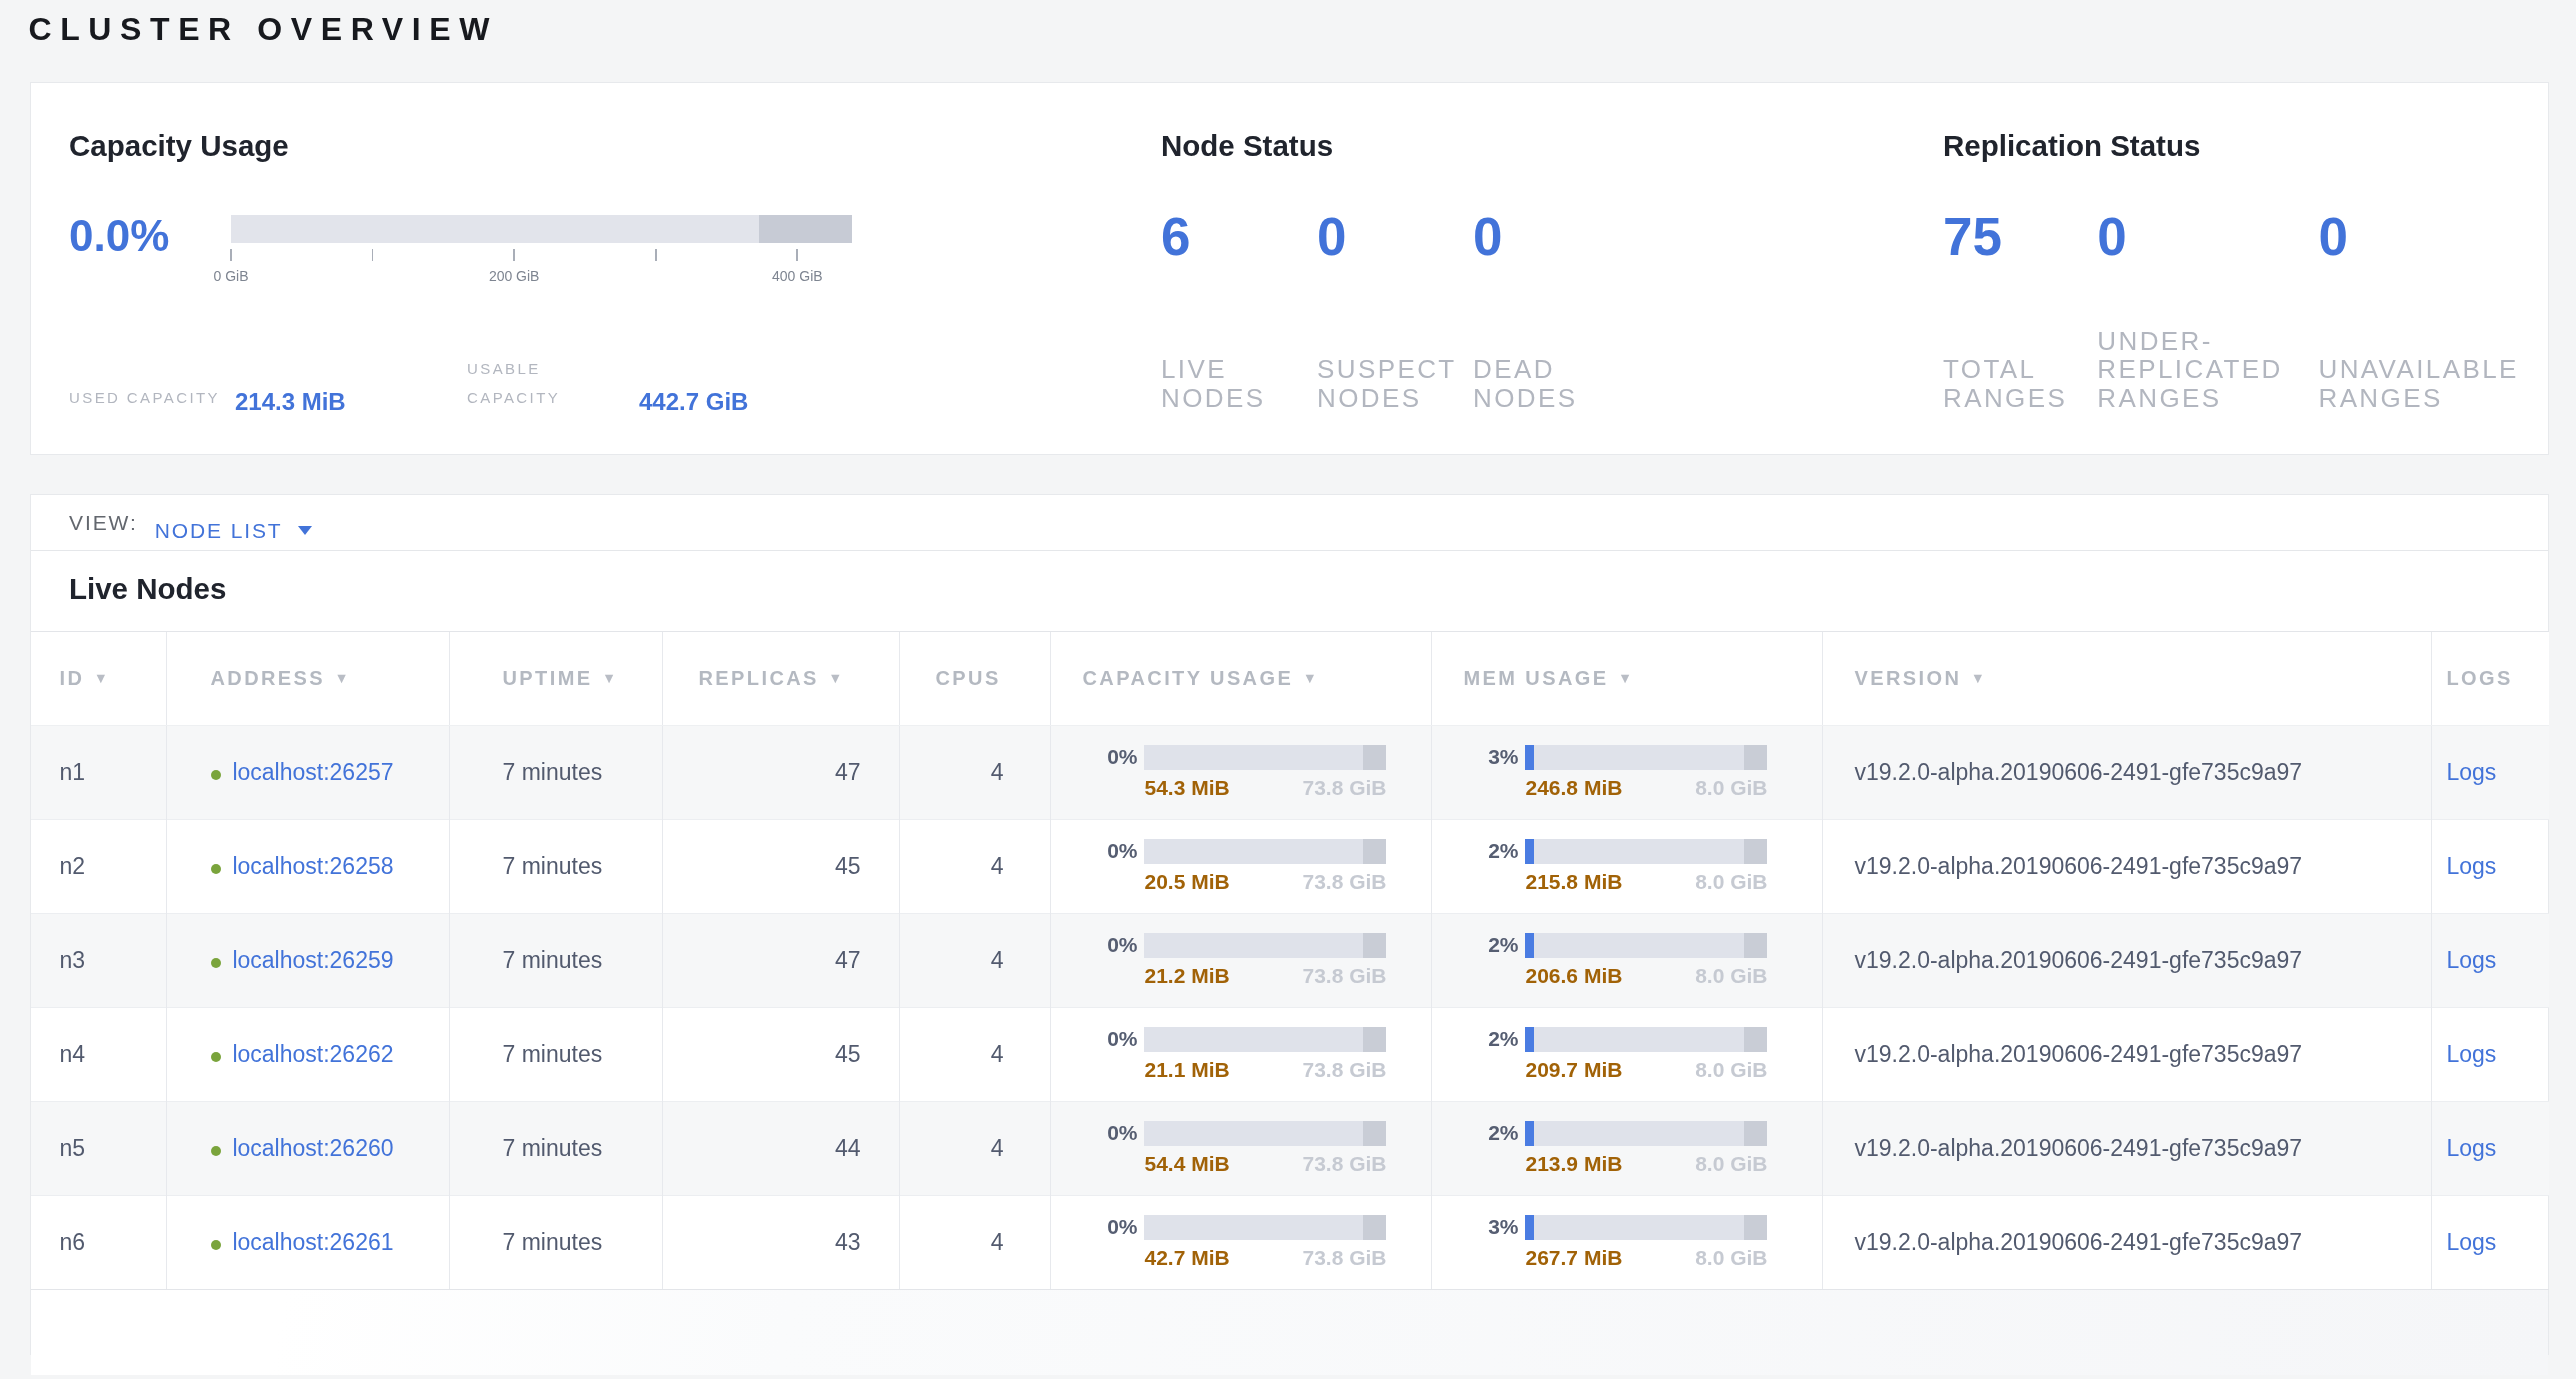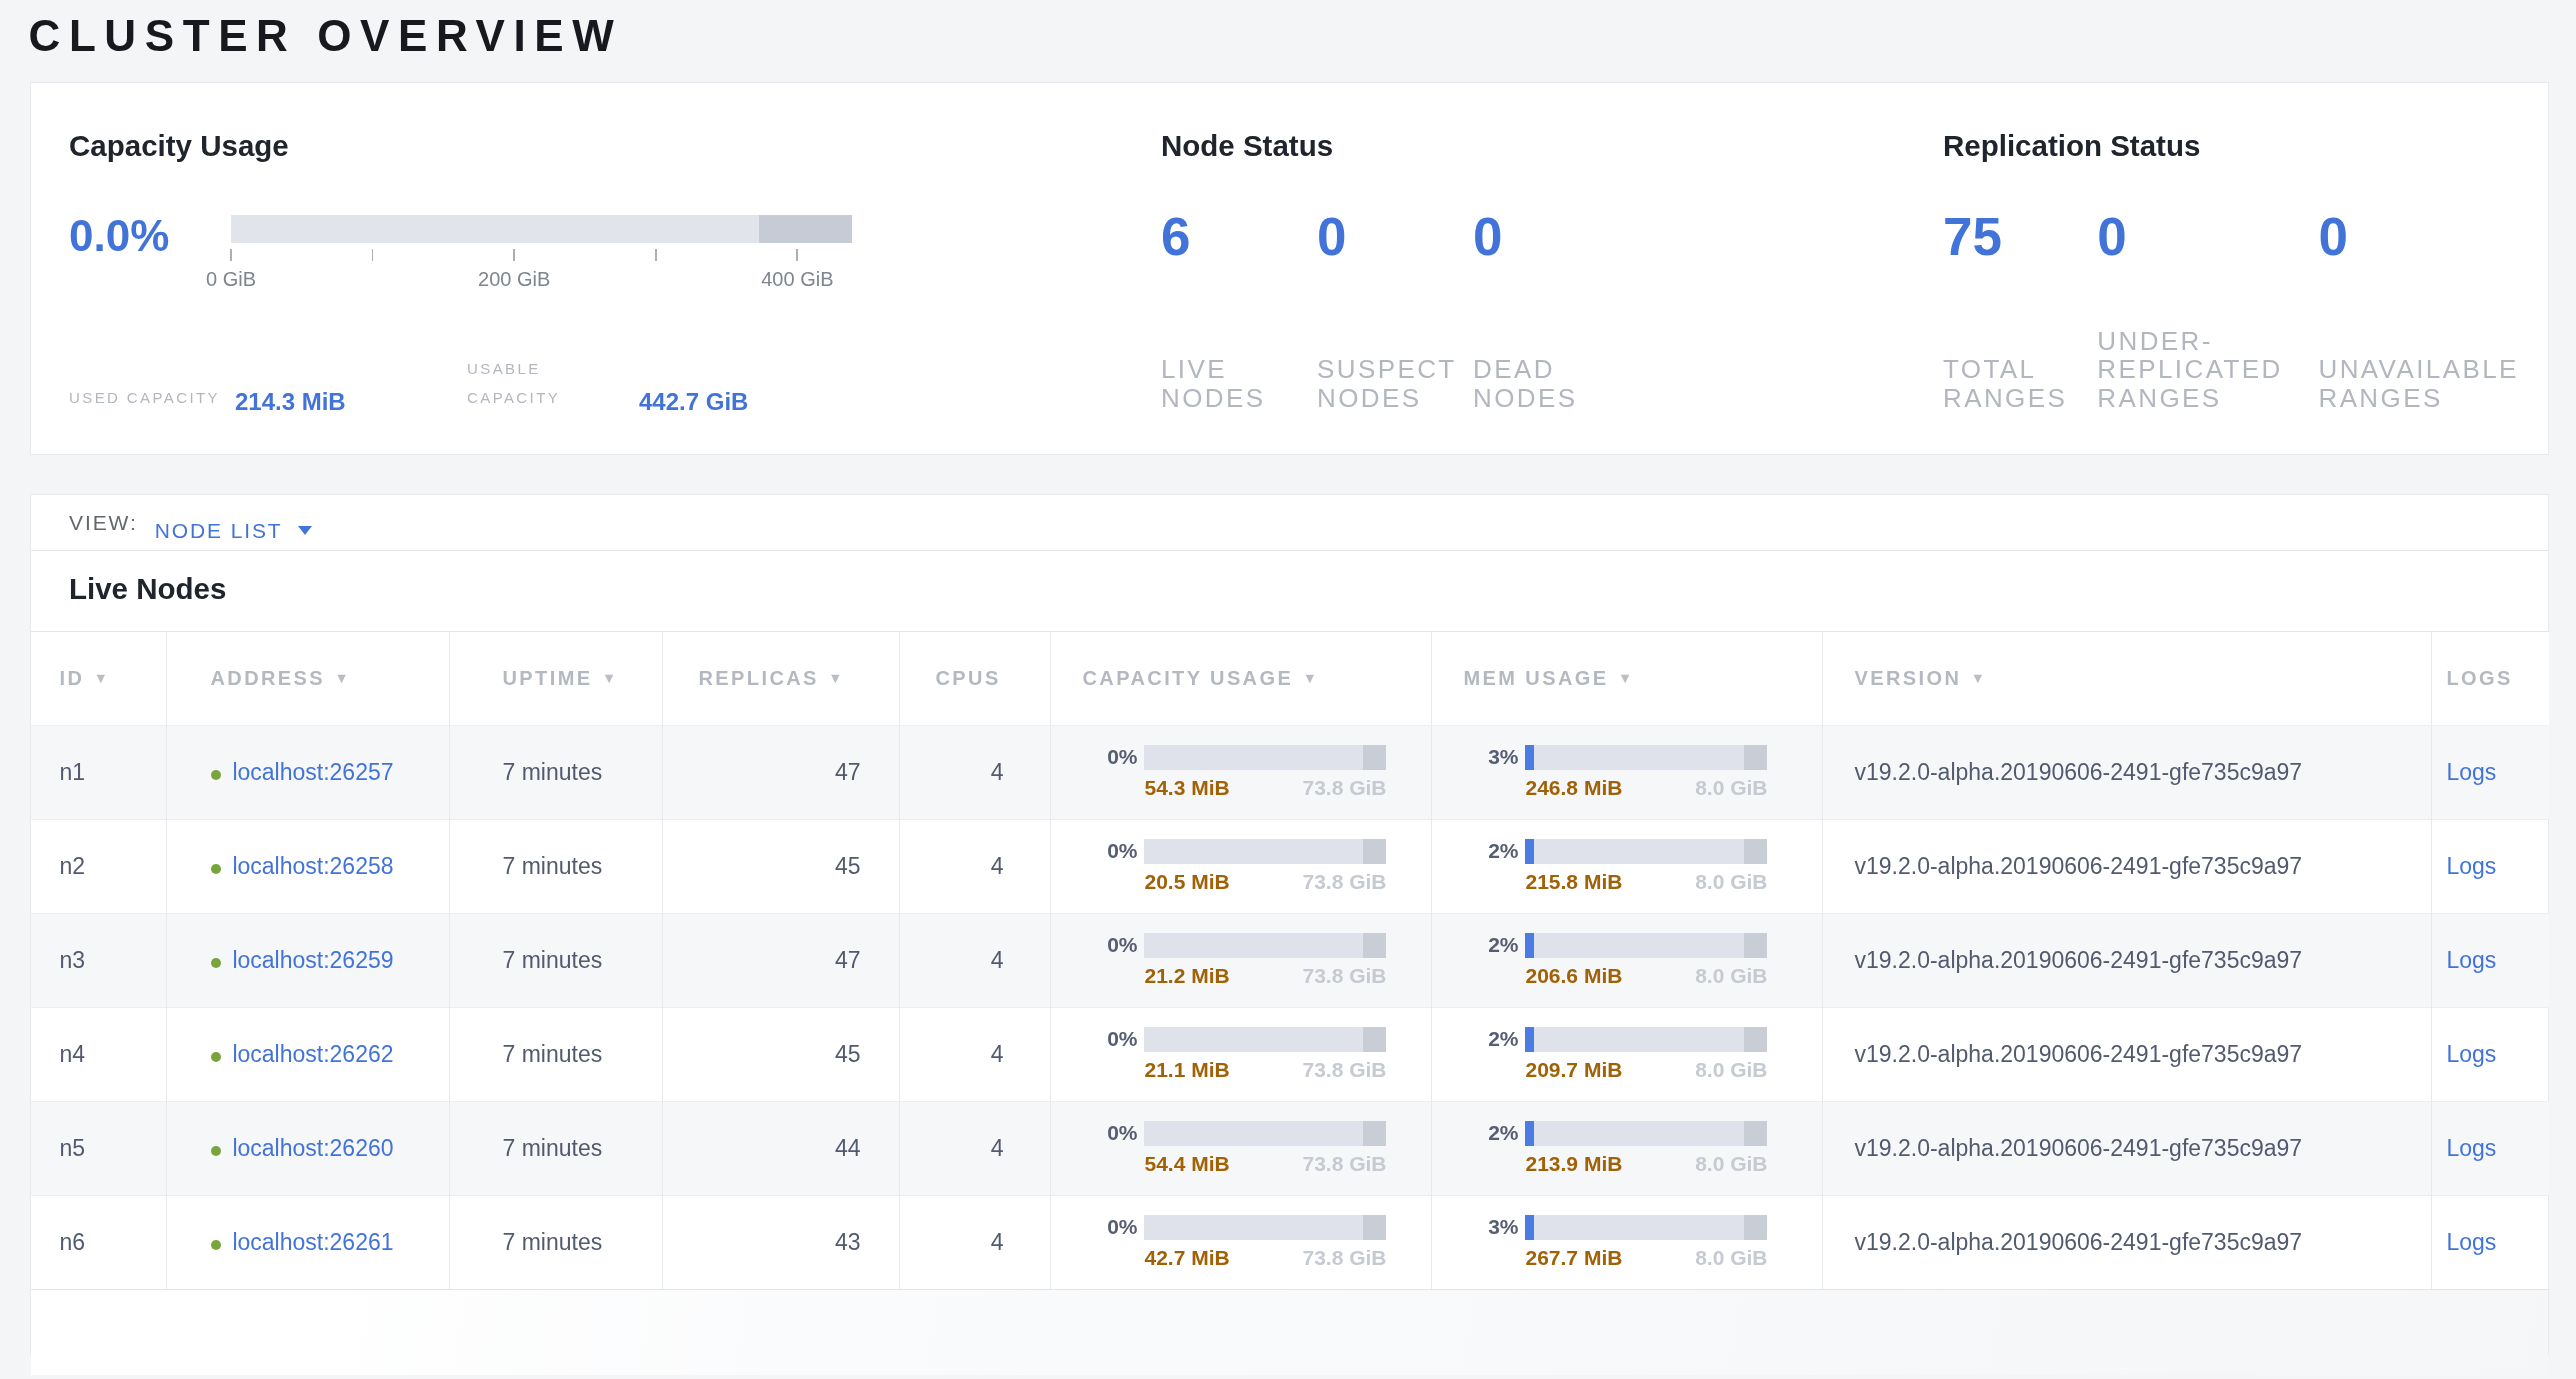--- a/index.html
+++ b/index.html
@@ -1,38 +1,38 @@
 <!DOCTYPE html>
 <html style="font-size:15px"><head>
 <meta charset="utf-8">
 <style>
   html,body{margin:0;padding:0;}
   body{width:2576px;height:1379px;background:#f4f5f6;font-family:"Liberation Sans",sans-serif;}
   .page{position:relative;width:2576px;height:1379px;overflow:hidden;}
 
-  .page-title{position:absolute;left:28.5px;top:11.4px;margin:0;font-size:44px;font-weight:700;
+  .page-title{position:absolute;left:28.5px;top:11.4px;margin:0;font-size:32px;font-weight:700;
     letter-spacing:8.6px;color:#17191e;}
 
   .card{position:absolute;left:30px;width:2519px;background:#ffffff;border:1px solid #e7e9ec;
     box-sizing:border-box;}
   #summary-card{top:82px;height:373px;}
 
   .panel{position:absolute;top:44px;bottom:0;display:flex;flex-direction:column;}
   .panel h2{margin:0;font-size:29.5px;font-weight:700;color:#20242d;line-height:38px;}
   #panel-capacity{left:38px;width:837px;}
   #panel-nodes{left:1130px;width:742px;}
   #panel-repl{left:1912px;width:590px;}
 
   .cap-row{display:flex;margin-top:46px;}
   .cap-pct{width:162px;font-size:44px;font-weight:700;color:#4273d9;line-height:49px;}
   .cap-chart{position:relative;width:621px;height:91px;margin-top:3.8px;}
   .cap-bar{position:relative;height:28.5px;background:#e2e4eb;overflow:hidden;}
   .cap-dark{position:absolute;top:0;bottom:0;right:0;background:#c7cbd5;}
   .tick{position:absolute;top:34px;width:1.9px;height:12.4px;background:#a9aeb8;}
-  .tick-lbl{position:absolute;top:53px;transform:translateX(-50%);font-size:20px;color:#7e8591;
+  .tick-lbl{position:absolute;top:53px;transform:translateX(-50%);font-size:14px;color:#7e8591;
     white-space:nowrap;}
   .cap-stats{display:flex;margin-top:auto;padding-bottom:42px;}
   .cap-stat{display:flex;align-items:flex-end;}
   .cap-stat:first-child{width:398px;}
   .glabel{font-size:15px;letter-spacing:2.4px;color:#b2b6bf;line-height:28.5px;max-width:157px;}
   .gval{font-size:24px;font-weight:700;color:#4273d9;margin-left:15px;position:relative;top:3.8px;
     white-space:nowrap;}
 
   .stats{display:flex;flex:1;}
   .stat{display:flex;flex-direction:column;}

